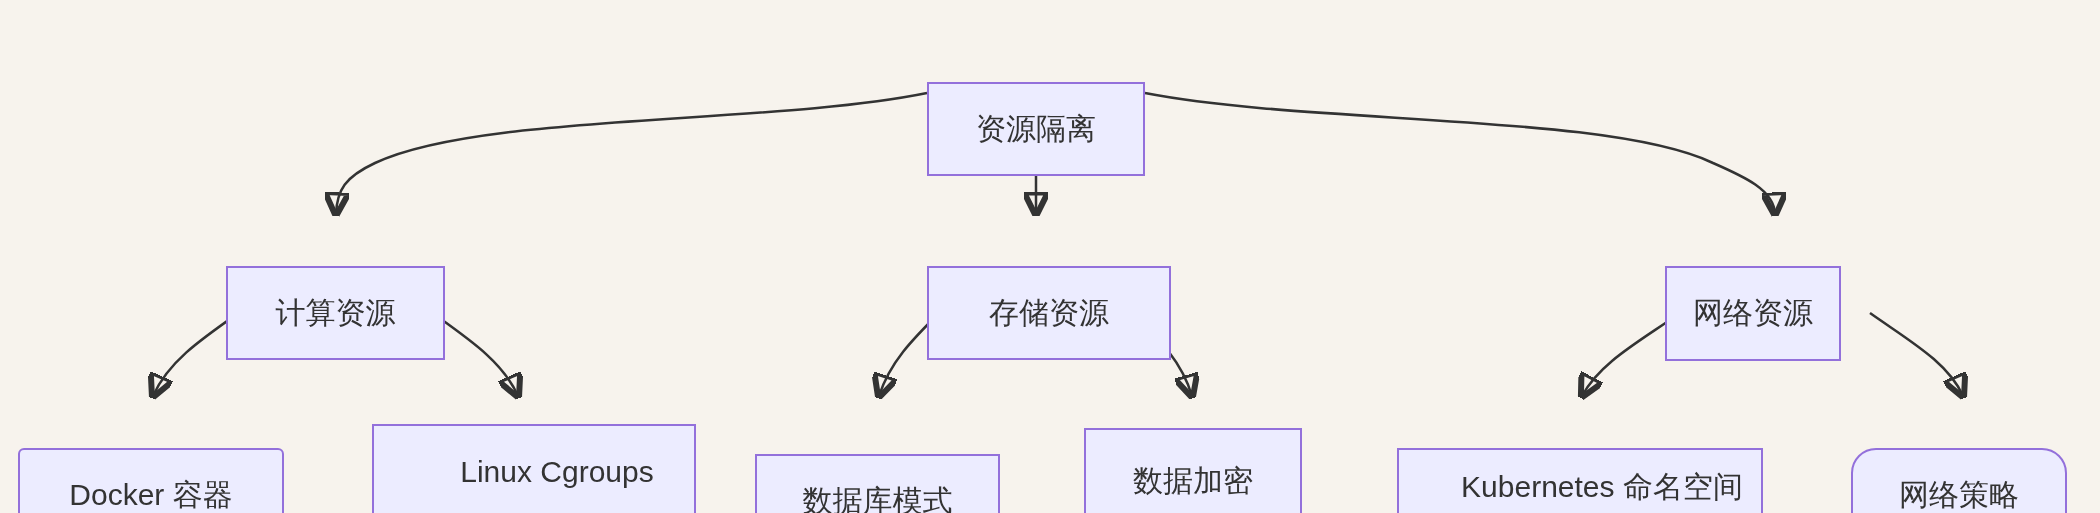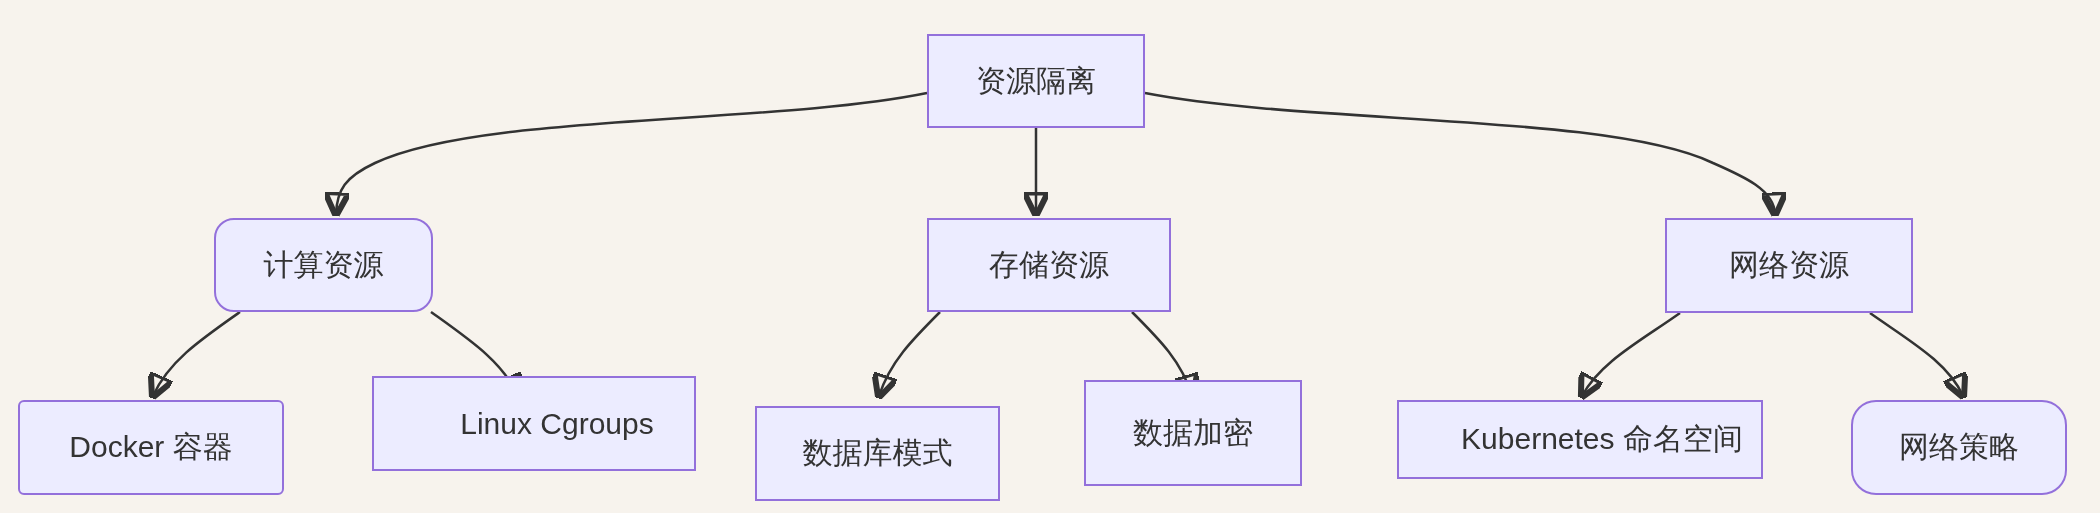--- a/index.html
+++ b/index.html
@@ -32,26 +32,27 @@
     box-sizing: border-box;
     background: #ECECFF;
     border: 2.5px solid #9370DB;
     color: #333333;
     font-size: 30px;
     display: flex;
     align-items: center;
     justify-content: center;
     text-align: center;
     white-space: nowrap;
+    margin-top: 48px;
   }
   
   #n-root       { left:  927px; top:  34px; width: 218px; height: 94px; }
-  #n-compute    { left:  214px; top: 218px; width: 219px; height: 94px; border-radius: 20px; }
+  #n-compute    { left:  226px; top: 218px; width: 219px; height: 94px; }
   #n-storage    { left:  927px; top: 218px; width: 244px; height: 94px; }
-  #n-network    { left: 1665px; top: 218px; width: 248px; height: 95px; }
+  #n-network    { left: 1665px; top: 218px; width: 176px; height: 95px; }
   #n-docker     { left:   18px; top: 400px; width: 266px; height: 95px; border-radius: 6px; }
   #n-cgroups    { left:  372px; top: 376px; width: 324px; height: 95px; padding-left: 46px; }
   #n-dbschema   { left:  755px; top: 406px; width: 245px; height: 95px; }
   #n-encryption { left: 1084px; top: 380px; width: 218px; height: 106px; }
   #n-k8sns      { left: 1397px; top: 400px; width: 366px; height: 79px; padding-left: 44px; }
   #n-netpolicy  { left: 1851px; top: 400px; width: 216px; height: 95px; border-radius: 25px; }
 </style>
 </head>
 <body>
 

